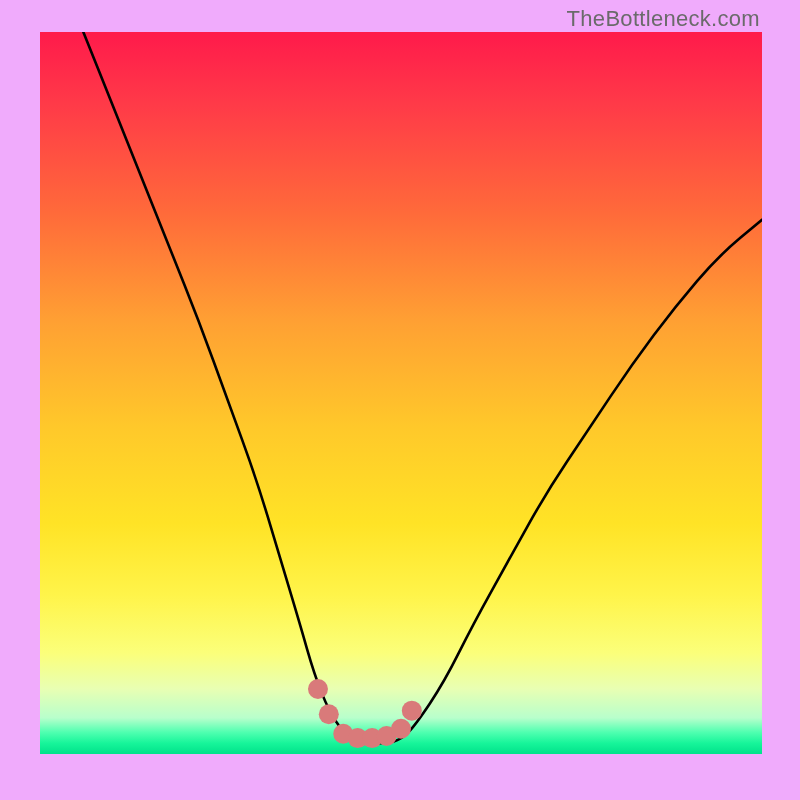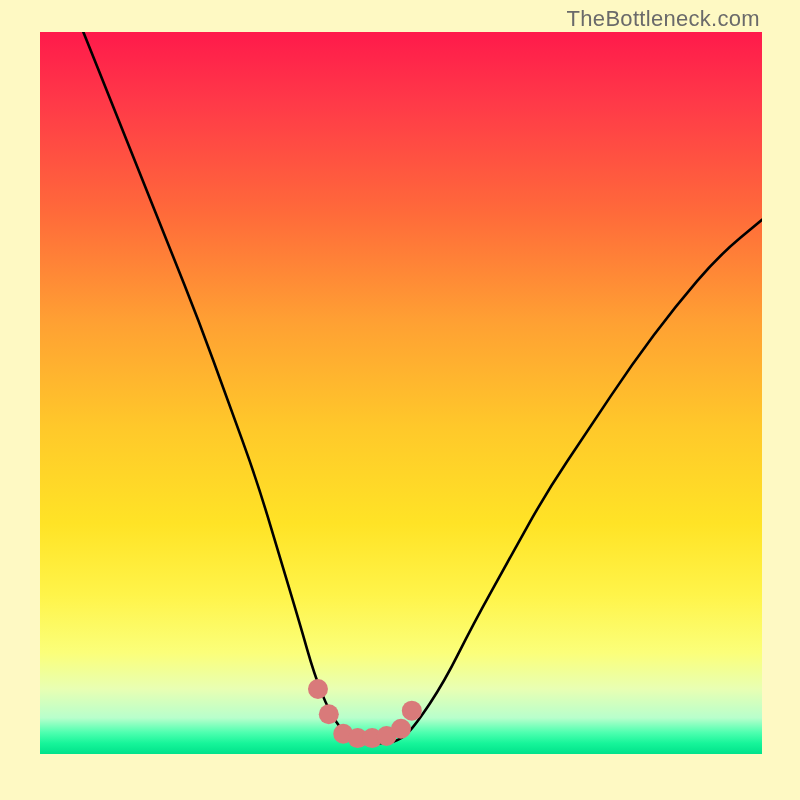--- a/index.html
+++ b/index.html
@@ -10,21 +10,21 @@
     background: #000;
     overflow: hidden;
     font-family: Arial, Helvetica, sans-serif;
   }
   .frame {
     position: absolute;
     left: 0;
     top: 0;
     width: 800px;
     height: 800px;
-    background: #fef9c3;
+    background: #f0abfc;
   }
   .plot-area {
     position: absolute;
     left: 40px;
     top: 32px;
     width: 722px;
     height: 722px;
     overflow: hidden;
   }
   .gradient {

